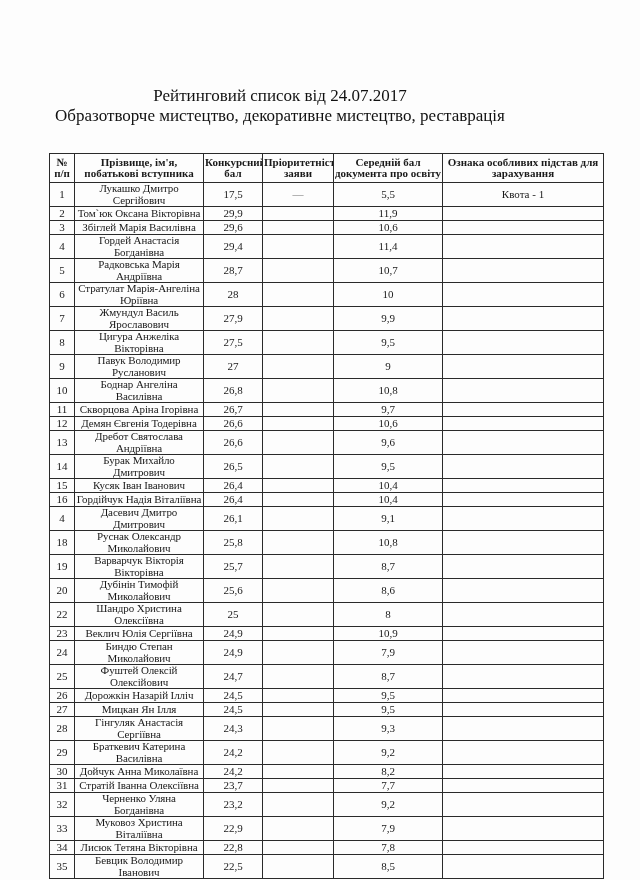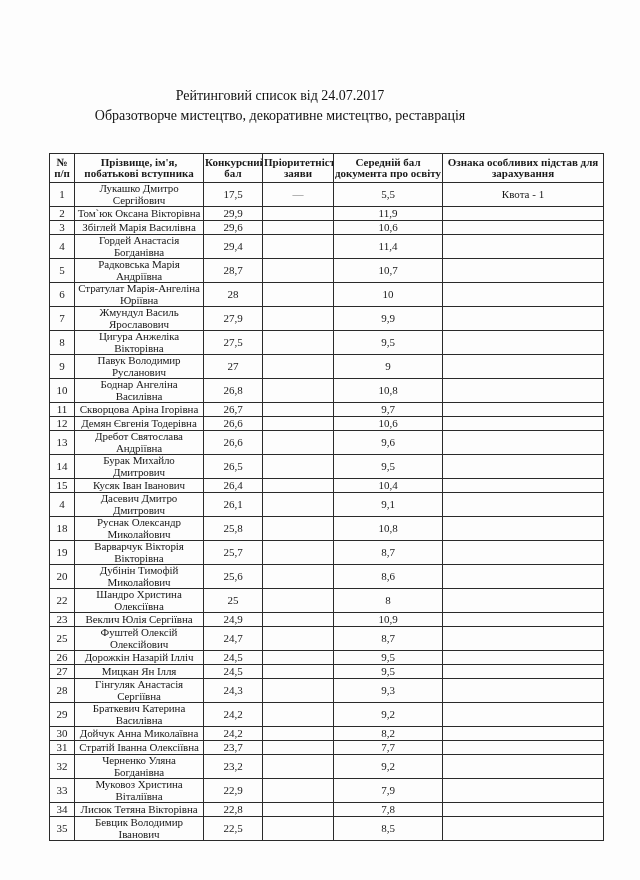--- a/index.html
+++ b/index.html
@@ -2,21 +2,21 @@
 <html><head>
 <meta charset="utf-8">
 <style>
   html, body { margin: 0; padding: 0; }
   body {
     width: 640px; height: 880px; background: #fdfdfd; position: relative; overflow: hidden;
     font-family: "Liberation Serif", "DejaVu Serif", serif; color: #1a1a1a;
   }
   .title {
     position: absolute; left: 0; width: 560px; text-align: center;
-    font-size: 14px; line-height: 20px; color: #111;
+    font-size: 17px; line-height: 20px; color: #111;
   }
   #t1 { top: 86px; }
   #t2 { top: 106px; }
   table {
     position: absolute; left: 49px; top: 153px; border-collapse: collapse;
     table-layout: fixed; width: 554px;
   }
   td, th {
     border: 1.4px solid #2a2a2a; padding: 0 1px; text-align: center;
     font-weight: normal; font-size: 11px; line-height: 11.5px; overflow: hidden; white-space: normal;
@@ -169,20 +169,28 @@
       </tr>
       <tr class="s">
         <td>15</td>
         <td class="name">Кусяк Іван Іванович</td>
         <td>26,4</td>
         <td class="dash"></td>
         <td>10,4</td>
         <td></td>
       </tr>
       <tr class="s">
+        <td>16</td>
+        <td class="name">Гордійчук Надія Віталіївна</td>
+        <td>26,4</td>
+        <td class="dash"></td>
+        <td>10,4</td>
+        <td></td>
+      </tr>
+      <tr class="s">
         <td>4</td>
         <td class="name">Дасевич Дмитро Дмитрович</td>
         <td>26,1</td>
         <td class="dash"></td>
         <td>9,1</td>
         <td></td>
       </tr>
       <tr class="d">
         <td>18</td>
         <td class="name">Руснак Олександр Миколайович</td>
@@ -214,20 +222,28 @@
         <td class="dash"></td>
         <td>8</td>
         <td></td>
       </tr>
       <tr class="s">
         <td>23</td>
         <td class="name">Веклич Юлія Сергіївна</td>
         <td>24,9</td>
         <td class="dash"></td>
         <td>10,9</td>
+        <td></td>
+      </tr>
+      <tr class="d">
+        <td>24</td>
+        <td class="name">Биндю Степан Миколайович</td>
+        <td>24,9</td>
+        <td class="dash"></td>
+        <td>7,9</td>
         <td></td>
       </tr>
       <tr class="d">
         <td>25</td>
         <td class="name">Фуштей Олексій Олексійович</td>
         <td>24,7</td>
         <td class="dash"></td>
         <td>8,7</td>
         <td></td>
       </tr>

